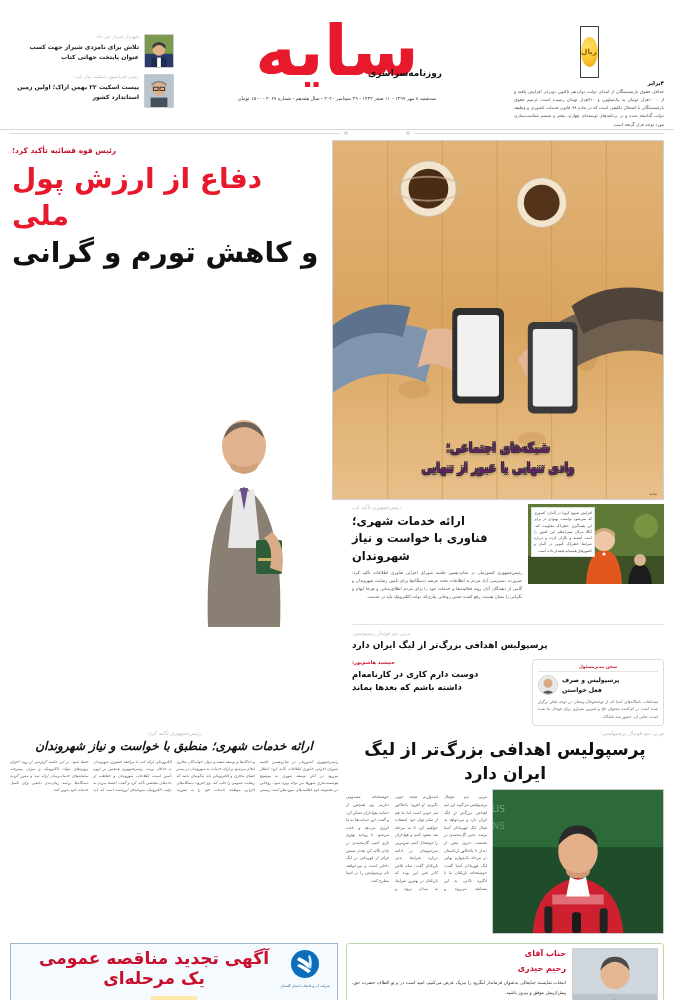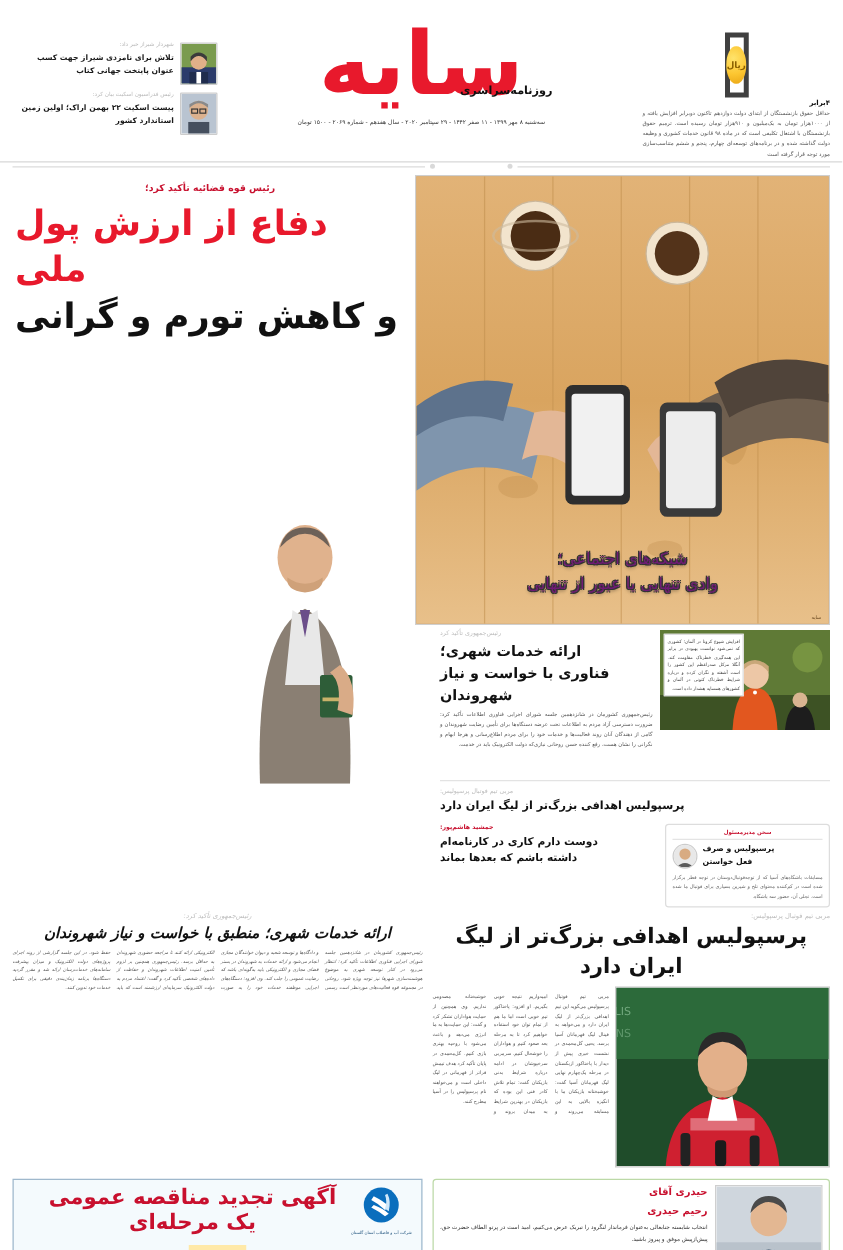--- a/index.html
+++ b/index.html
@@ -26,38 +26,38 @@
   .logo-wrap { position:relative; height:88px; }
   .logo-red {
     font-size:70px; color:#e8192c; font-weight:bold; line-height:74px;
     letter-spacing:-2px; font-family:"DejaVu Sans",sans-serif;
   }
   .paper-sub { position:absolute; right:232px; top:54px; font-size:9px; font-weight:bold; color:#111; }
   .dateline {
     text-align:center; font-size:4.8px; color:#333; margin-top:-6px; letter-spacing:.1px;
   }
   .mast-right { position:absolute; right:10px; top:26px; width:150px; text-align:right; }
-  .coin-box { width:19px; height:52px; border:4px solid #404040; margin:0 auto 2px auto; display:flex; align-items:center; justify-content:center; }
+  .coin-box { width:19px; height:52px; border:1px solid #404040; margin:0 auto 2px auto; display:flex; align-items:center; justify-content:center; }
   .coin {
     width:30px; height:30px; border-radius:50%;
     background:radial-gradient(circle at 35% 32%, #ffe36b 0%, #fcc631 55%, #e9a513 100%);
     display:flex; align-items:center; justify-content:center;
     font-size:7px; color:#8a6000; font-weight:bold;
   }
   .coin-title { font-size:5.6px; font-weight:bold; color:#111; text-align:right; margin-bottom:2px; }
   .coin-body { font-size:4.4px; color:#555; line-height:1.85; text-align:justify; }
 
   .divider-row { position:relative; height:6px; }
   .div-line { position:absolute; top:3px; height:1px; background:#dcdcdc; }
   .dot { position:absolute; top:1px; width:4px; height:4px; border-radius:50%; background:#d9d9d9; }
 
   
   .lead { display:flex; padding:4px 10px 0 10px; gap:8px; }
   .lead-text { width:312px; text-align:left; padding-top:6px; }
-  .lead-kicker { font-size:7.5px; color:#c8102e; text-align:center; margin-bottom:6px; font-weight:bold; }
+  .lead-kicker { font-size:7.5px; color:#c8102e; text-align:left; margin-bottom:6px; font-weight:bold; }
   .lead-h1 { font-size:28px; font-weight:bold; line-height:1.32; text-align:left; color:#111; }
   .lead-h1 .red { color:#e8192c; }
 
   .lead-photo { position:relative; width:332px; height:360px; border:1px solid #cfcfcf; overflow:hidden; background:#d9a86a; }
   .photo-caption {
     position:absolute; bottom:22px; right:8px; left:8px; text-align:center;
     font-size:13px; font-weight:normal; color:#701a75; line-height:1.5;
     text-shadow: -1px -1px 0 #333, 1px -1px 0 #333, -1px 1px 0 #333, 1px 1px 0 #333, 0 2px 3px rgba(0,0,0,.45);
   }
   .photo-credit { position:absolute; bottom:3px; right:6px; font-size:4px; color:#6b4a22; }
@@ -374,21 +374,21 @@
             <svg class="ph" viewBox="0 0 86 78" preserveAspectRatio="none">
               <rect width="86" height="78" fill="#cfd6dd"></rect>
               <rect x="0" y="46" width="86" height="32" fill="#b9c2cb"></rect>
               <circle cx="43" cy="26" r="15" fill="#e3b792"></circle>
               <path d="M28 22 q15 -18 30 0 q-2 -14 -15 -14 q-13 0 -15 14z" fill="#4a4a4a"></path>
               <path d="M16 78 q6 -24 27 -26 q21 2 27 26z" fill="#2f4a63"></path>
               <path d="M38 52 q5 5 10 0 l3 26 h-16z" fill="#7fa8c7"></path>
             </svg>
           </div>
           <div class="greet-main">
-            <div class="greet-title">حیدری آقای</div>
+            <div class="greet-title">جناب آقای</div>
             <div class="greet-title">رحیم حیدری</div>
             <div class="greet-body">انتخاب شایسته جنابعالی به‌عنوان فرماندار لنگرود را تبریک عرض می‌کنیم، امید است در پرتو الطاف حضرت حق، پیش‌ازپیش موفق و پیروز باشید.</div>
           </div>
         </div>
 
       </div>
 
     </div>
 
     <div class="br">

